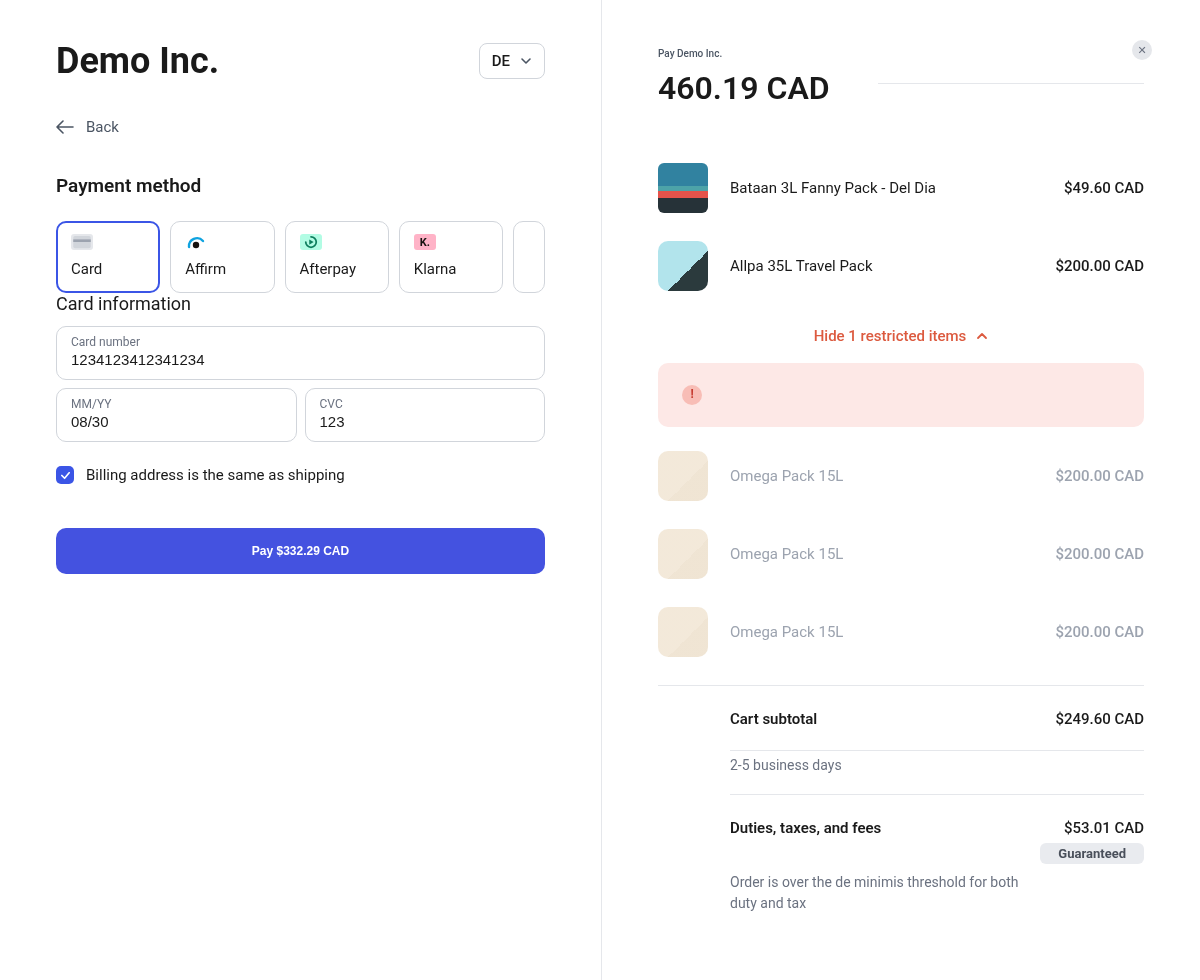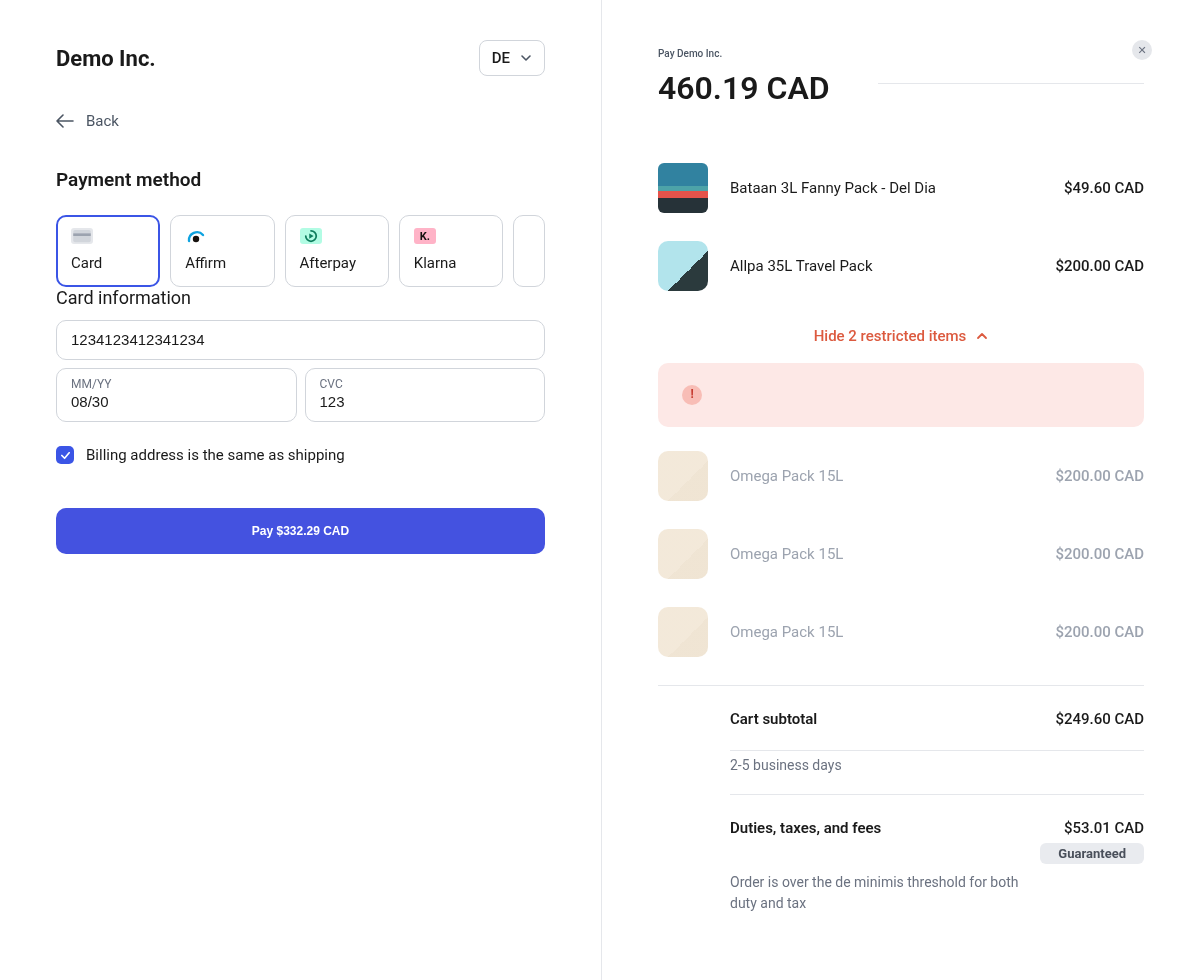--- a/index.html
+++ b/index.html
@@ -17,21 +17,21 @@
   padding: 40px 56px;
   border-right: 1px solid #e5e7eb;
 }
 .right {
   width: 598px;
   padding: 48px 56px 0 56px;
   position: relative;
   overflow-y: auto;
 }
 .header-row { display: flex; justify-content: space-between; align-items: center; }
-.merchant-name { font-size: 22px; font-weight: 700; color: #1a1a1a; }
+.merchant-name { font-size: 36px; font-weight: 700; color: #1a1a1a; }
 .locale-select {
   border: 1px solid #d1d5db;
   border-radius: 8px;
   padding: 8px 12px;
   display: flex;
   align-items: center;
   gap: 10px;
   font-size: 15px;
   font-weight: 500;
   cursor: pointer;
@@ -248,20 +248,21 @@
       <div class="pm-option">
         <div class="pm-icon klarna">K.</div>
         <div class="pm-label">Klarna</div>
       </div>
       <div class="pm-option peek"></div>
     </div>
 
     <div class="field-label">Card information</div>
 
     <div class="input-box">
+      <span class="floating">Card number</span>
       <input class="value" value="1234123412341234" style="">
     </div>
 
     <div class="two-col">
       <div class="input-box">
         <span class="floating">MM/YY</span>
         <input class="value" value="08/30" style="">
       </div>
       <div class="input-box">
         <span class="floating">CVC</span>
@@ -299,21 +300,21 @@
         <div class="item-price">$49.60 CAD</div>
       </div>
       <div class="item-row">
         <div class="item-img allpa"></div>
         <div class="item-name">Allpa 35L Travel Pack</div>
         <div class="item-price">$200.00 CAD</div>
       </div>
     </div>
 
     <div class="restricted-toggle">
-      <span>Hide 2 restricted items</span>
+      <span>Hide 1 restricted items</span>
       <span>
         <svg viewBox="0 0 12 12" width="12" height="12">
             <path d="M2 8 L6 4 L10 8" stroke="#dc5a3f" stroke-width="1.8" fill="none" stroke-linecap="round" stroke-linejoin="round"></path>
           </svg>
       </span>
     </div>
 
     <div class="warning-box">
       <div class="warning-icon">!</div>
     </div>

